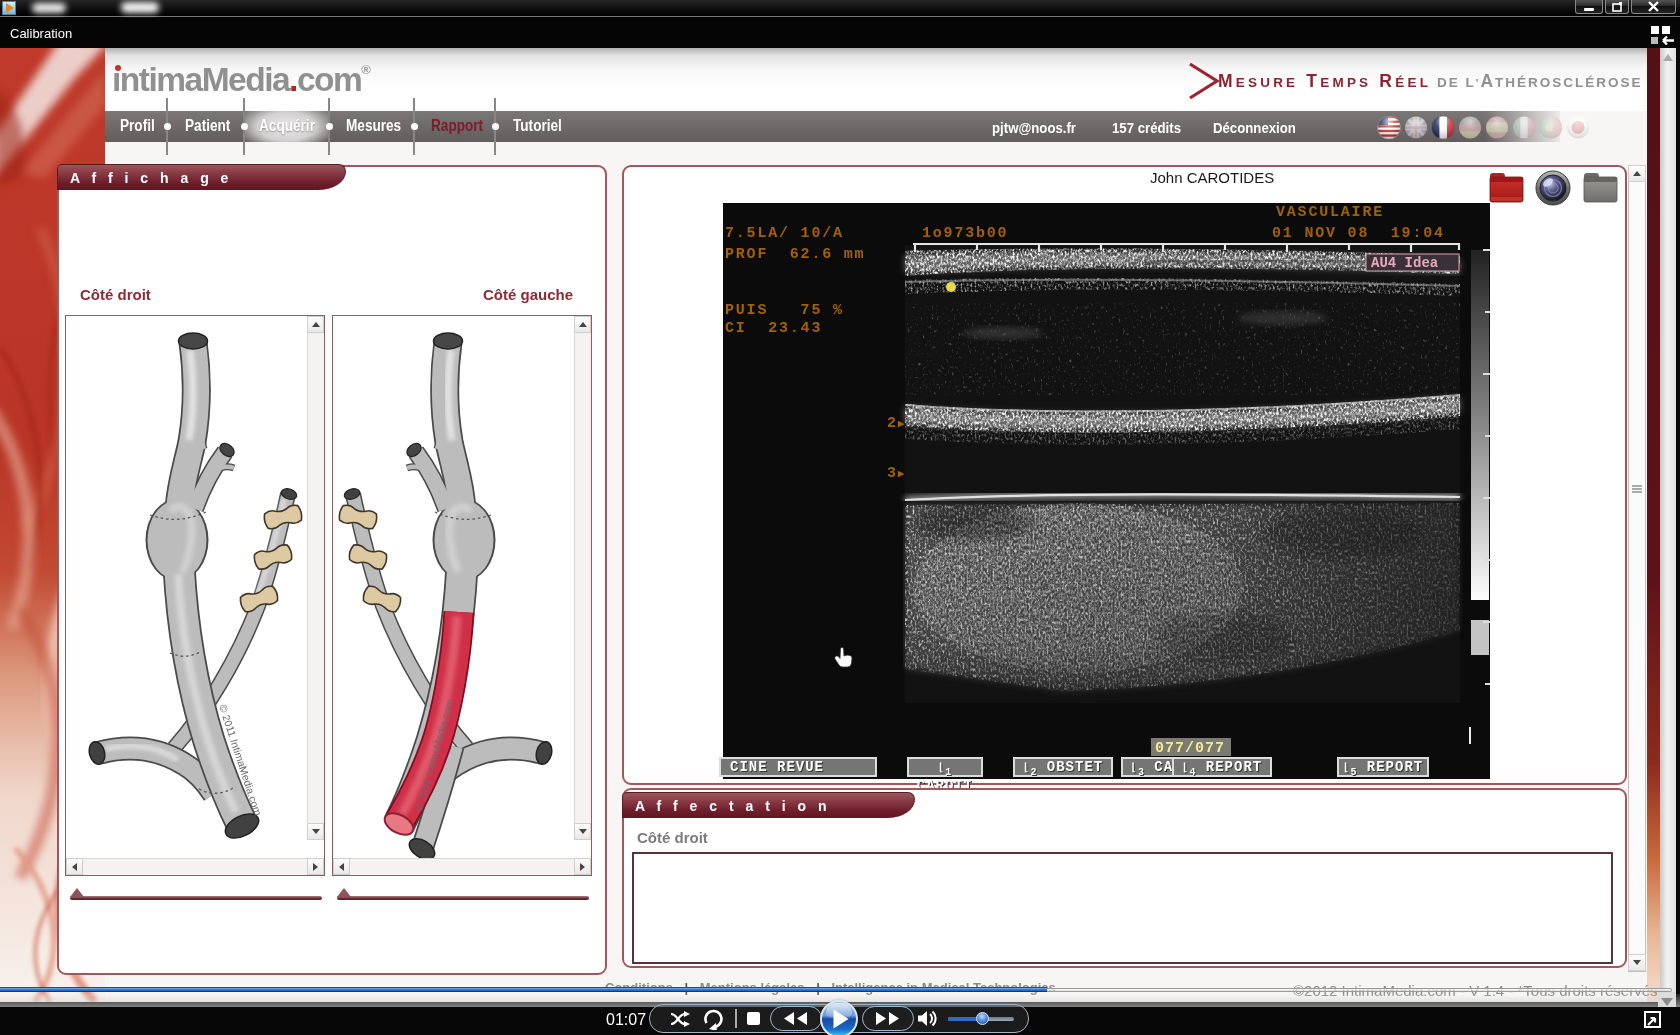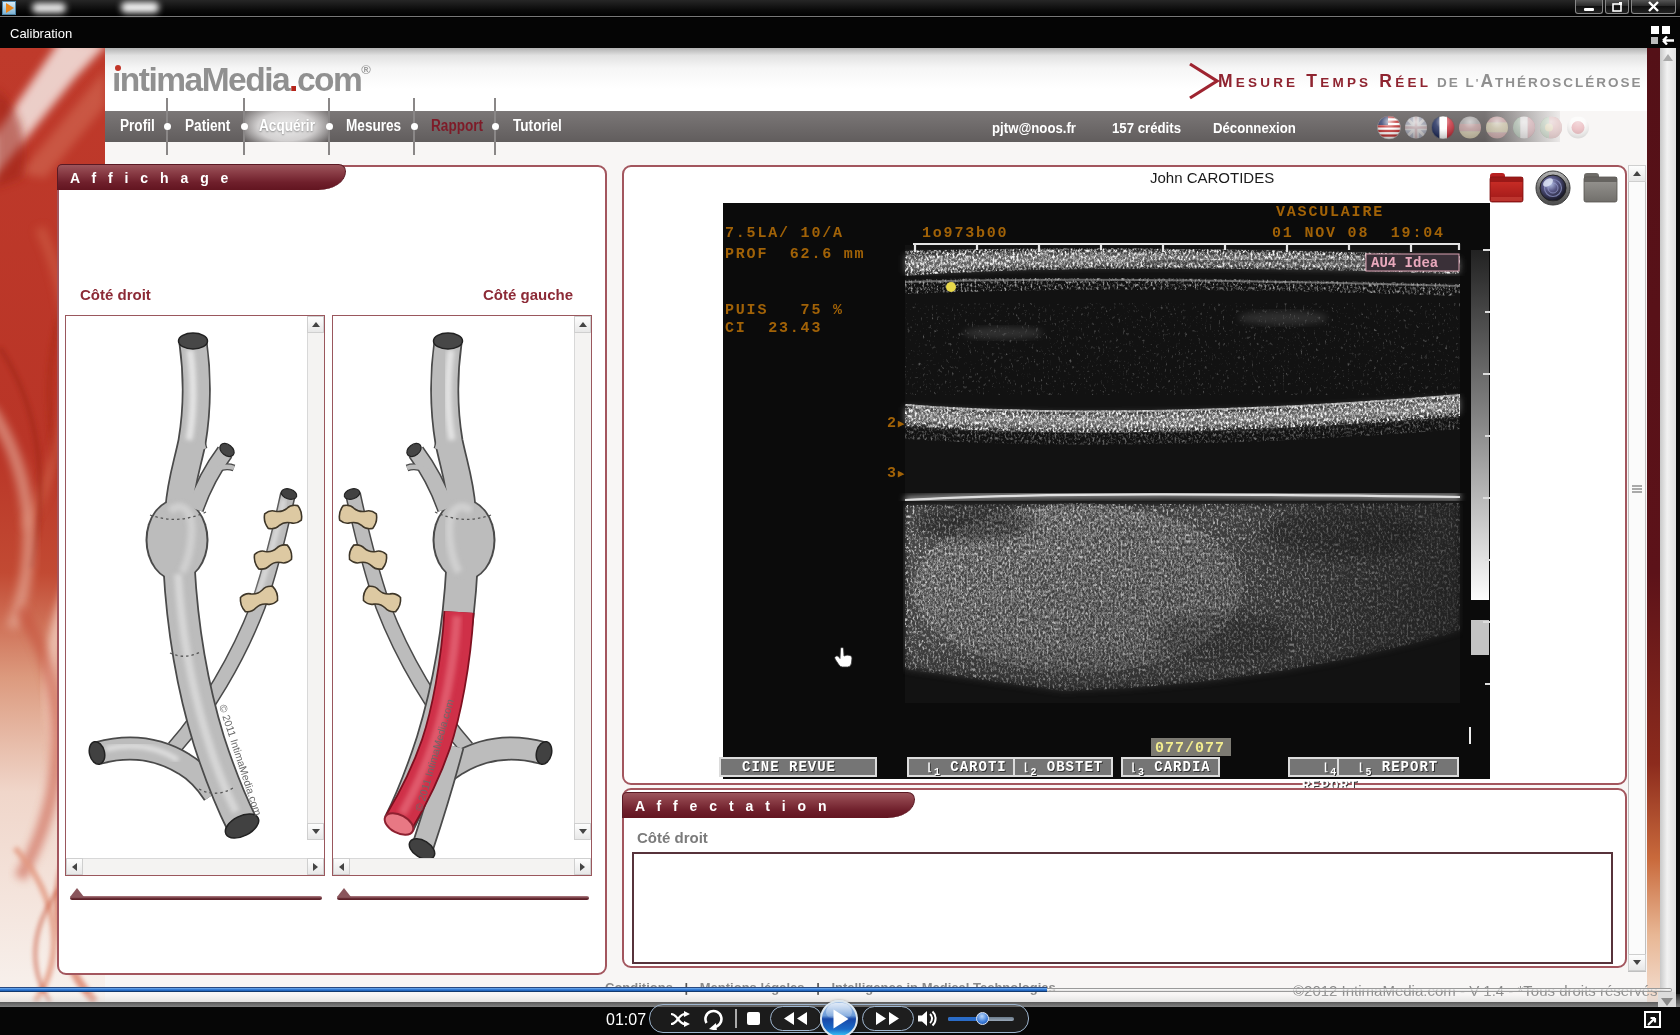--- a/index.html
+++ b/index.html
@@ -616,26 +616,26 @@
       <div class="ustext" style="left:2px;top:22px">7.5LA/ 10/A</div>
       <div class="ustext" style="left:199px;top:22px">1o973b00</div>
       <div class="ustext" style="left:549px;top:22px">01 NOV 08  19:04</div>
       <div class="ustext" style="left:2px;top:43px">PROF  62.6 mm</div>
       <div class="ustext" style="left:2px;top:99px">PUIS   75 %</div>
       <div class="ustext" style="left:2px;top:117px">CI  23.43</div>
       <div class="ustext" style="left:164px;top:212px">2<span style="font-size:11px">▶</span></div>
       <div class="ustext" style="left:164px;top:262px">3<span style="font-size:11px">▶</span></div>
     </div>
 
-    <div class="usbtn" style="left:719px; width:158px; text-align:left; padding-left:21px;">CINE REVUE</div>
-    <div class="usbtn" style="left:907px; width:119px;"><span style="font-size:11px">⌊</span><sub style="font-size:10px">1</sub> CAROTI</div>
+    <div class="usbtn" style="left:719px; width:158px; text-align:left; padding-left:9px;">CINE REVUE</div>
+    <div class="usbtn" style="left:907px; width:76px;"><span style="font-size:11px">⌊</span><sub style="font-size:10px">1</sub> CAROTI</div>
     <div class="usbtn" style="left:1013px; width:100px;"><span style="font-size:11px">⌊</span><sub style="font-size:10px">2</sub> OBSTET</div>
     <div class="usbtn" style="left:1121px; width:99px;"><span style="font-size:11px">⌊</span><sub style="font-size:10px">3</sub> CARDIA</div>
-    <div class="usbtn" style="left:1288px; width:84px;"><span style="font-size:11px">⌊</span><sub style="font-size:10px">4</sub> REPORT</div>
-    <div class="usbtn" style="left:1337px; width:122px;"><span style="font-size:11px">⌊</span><sub style="font-size:10px">5</sub> REPORT</div>
+    <div class="usbtn" style="left:1172px; width:100px;"><span style="font-size:11px">⌊</span><sub style="font-size:10px">4</sub> REPORT</div>
+    <div class="usbtn" style="left:1337px; width:92px;"><span style="font-size:11px">⌊</span><sub style="font-size:10px">5</sub> REPORT</div>
 
     <div class="abs" style="left:1628px; top:117px; width:18px; height:807px; background:#fbfbfb; border:1px solid #c0c0c0;"></div>
     <div class="sbtn" style="left:1628px; top:117px; width:18px;">
         <div class="tri-up"></div>
       </div>
     <div class="sbtn" style="left:1628px; top:906px; width:18px;">
         <div class="tri-dn"></div>
       </div>
     <div class="abs" style="left:1632px; top:437px; width:10px; height:1.5px; background:#aaa; box-shadow:0 3px 0 #aaa, 0 6px 0 #aaa;"></div>
 

